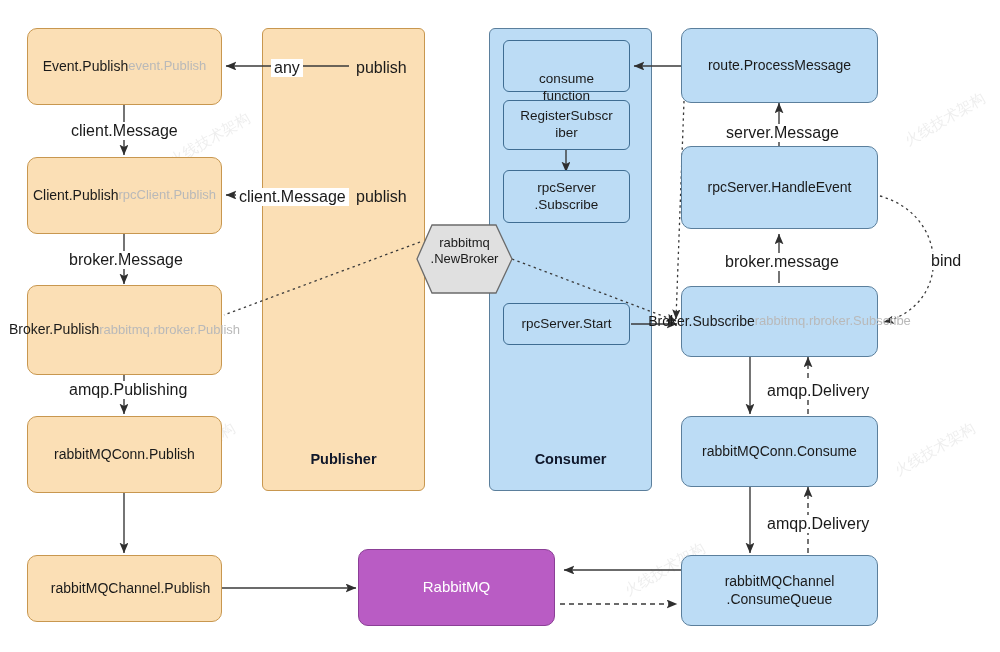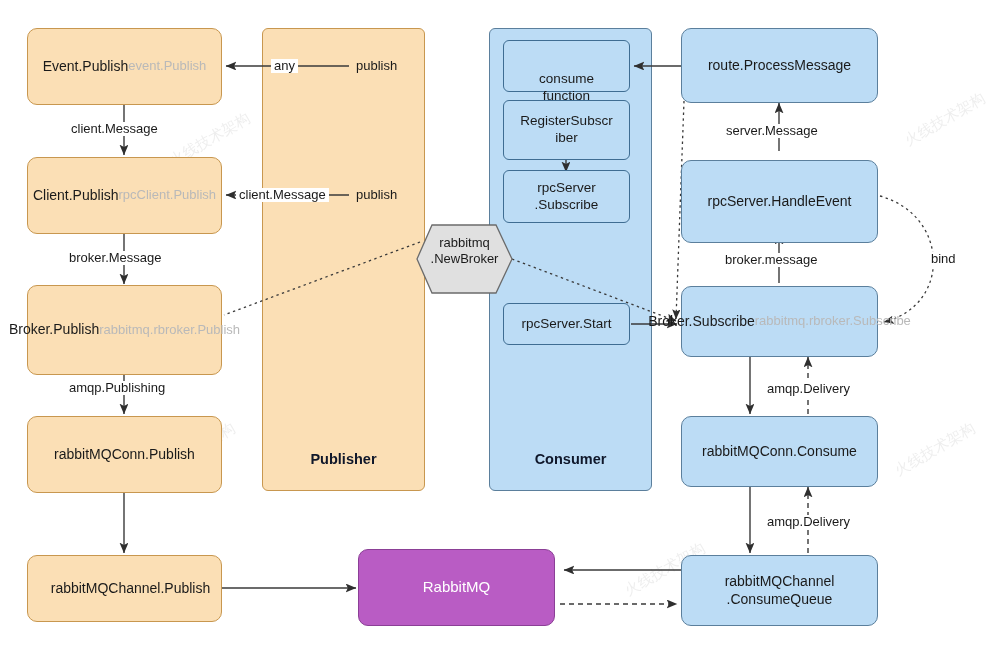--- a/index.html
+++ b/index.html
@@ -15,21 +15,21 @@
   .panel-orange{background:#fbdfb5;border:1.4px solid #c8974f;border-radius:6px;
         position:absolute;box-sizing:border-box;}
   .panel-blue{background:#bcdcf5;border:1.4px solid #5b7f9c;border-radius:6px;
         position:absolute;box-sizing:border-box;}
   .subnode{position:absolute;box-sizing:border-box;display:flex;align-items:center;
         justify-content:center;text-align:center;border-radius:6px;
         background:#bcdcf5;border:1.4px solid #3f6d92;font-size:13.5px;color:#1a1a1a;line-height:1.25;}
   .panel-label{position:absolute;font-size:14.5px;font-weight:bold;color:#0f172a;text-align:center;}
   .purple{background:#b95cc4;border:1.4px solid #8b3f96;}
   .purple .t1{color:#ffffff;font-size:15px;}
-  .edge-label{position:absolute;font-size:13px;color:#1a1a1a;background:#ffffff;
+  .edge-label{position:absolute;font-size:16px;color:#1a1a1a;background:#ffffff;
         padding:0 3px;white-space:nowrap;line-height:1.1;}
   .edge-label.nobg{background:transparent;}
   .hexlabel{position:absolute;font-size:13px;color:#1a1a1a;text-align:center;line-height:1.25;
         white-space:nowrap;}
   .wm{position:absolute;color:rgba(120,120,120,.13);font-size:15px;
       transform:rotate(-30deg);white-space:nowrap;pointer-events:none;}
 </style>
 </head>
 <body>
 
@@ -127,37 +127,37 @@
   </div>
 
   <div class="node purple" style="left:358px;top:549px;width:197px;height:77px;">
     <span class="t1">RabbitMQ</span>
   </div>
 
   <div class="subnode" style="left:503px;top:40px;width:127px;height:52px;">
     <span style="white-space:pre-line;margin-top:44px;">consume
 function</span>
   </div>
-  <div class="subnode" style="left:503px;top:100px;width:127px;height:60px;">
+  <div class="subnode" style="left:503px;top:100px;width:127px;height:50px;">
     <span style="white-space:pre-line;">RegisterSubscr
 iber</span>
   </div>
   <div class="subnode" style="left:503px;top:170px;width:127px;height:53px;">
     <span style="white-space:pre-line;">rpcServer
 .Subscribe</span>
   </div>
   <div class="subnode" style="left:503px;top:303px;width:127px;height:42px;">
     <span style="white-space:pre-line;">rpcServer.Start</span>
   </div>
 
   <div class="node blue" style="left:681px;top:28px;width:197px;height:75px;">
     <span class="t1">route.ProcessMessage</span>
   </div>
 
-  <div class="node blue" style="left:681px;top:160px;width:197px;height:83px;text-align:center;">
+  <div class="node blue" style="left:681px;top:146px;width:197px;height:83px;text-align:center;">
     <span class="t1">rpcServer.HandleEvent</span>
   </div>
 
   <div class="node blue" style="left:681px;top:286px;width:197px;height:71px;">
     <span class="t1">Broker.Subscribe</span>
     <span class="t2">rabbitmq.rbroker.Subscribe</span>
   </div>
 
   <div class="node blue" style="left:681px;top:416px;width:197px;height:71px;">
     <span class="t1">rabbitMQConn.Consume</span>

